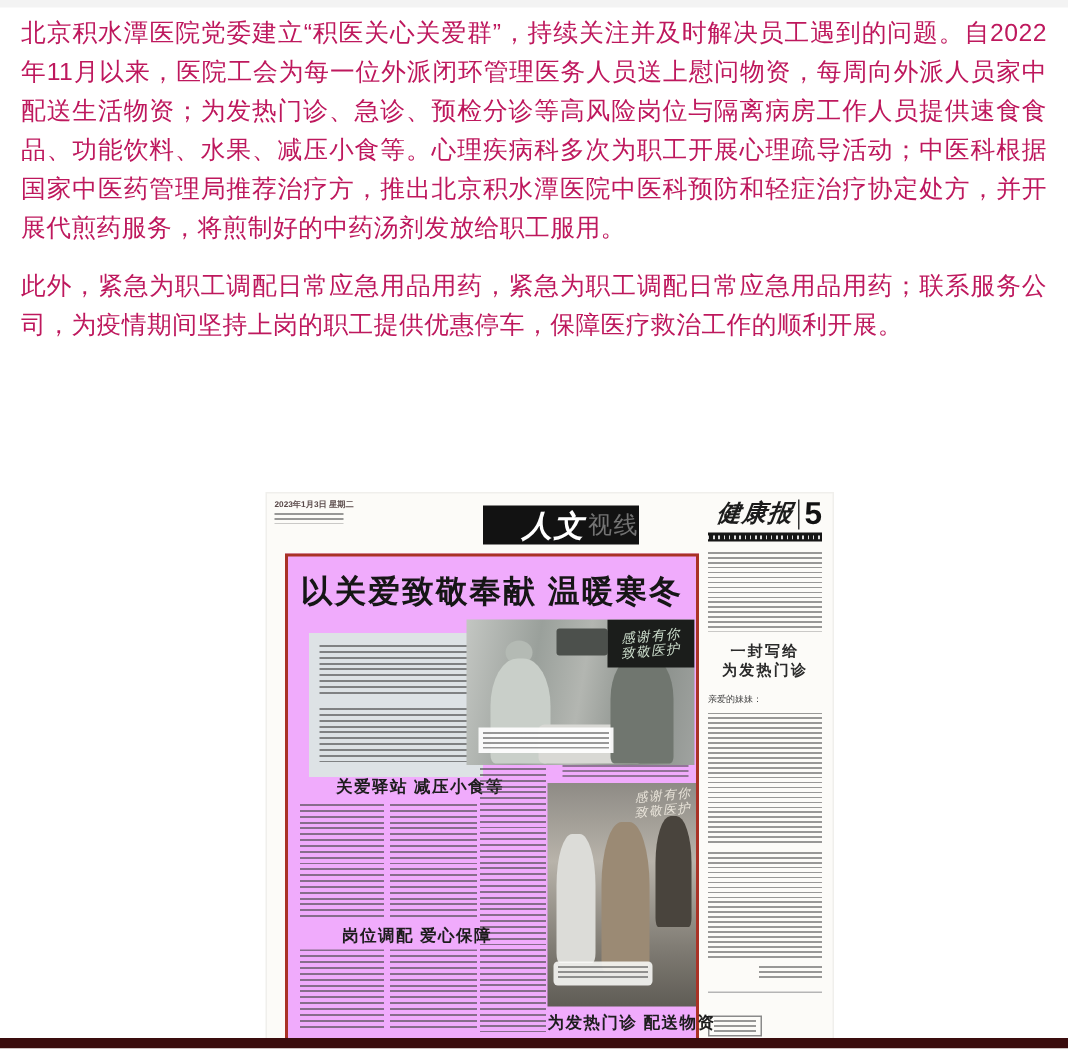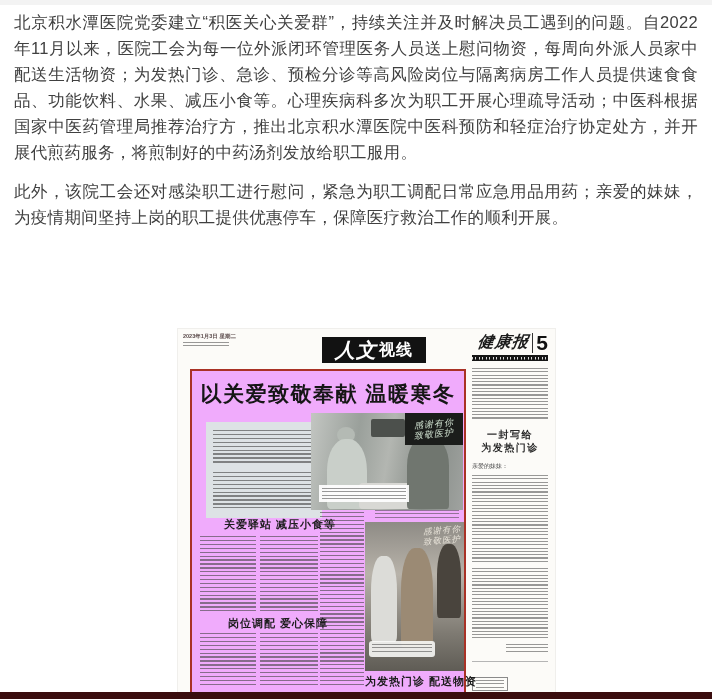--- a/index.html
+++ b/index.html
@@ -3,38 +3,38 @@
 <meta charset="utf-8">
 <style>
   * { margin:0; padding:0; box-sizing:border-box; }
   html,body { width:712px; height:699px; background:#ffffff; overflow:hidden;
               font-family:"Liberation Sans","DejaVu Sans",sans-serif; }
   .stage { position:relative; width:712px; height:699px; background:#fff; }
 
   .top-strip { position:absolute; left:0; top:0; width:712px; height:5px; background:#f3f3f3; }
 
   
-  .article { position:absolute; left:14px; top:9px; width:684px; color:#404040;
+  .article { position:absolute; left:14px; top:9px; width:684px; color:#be185d;
              font-size:16.5px; line-height:26px; text-align:justify; letter-spacing:.3px; }
   .article p + p { margin-top:13px; }
 
   
   .paper { position:absolute; left:178px; top:329px; width:377px; height:363px;
            background:#fcfbf8; box-shadow:0 0 0 1px #f0efec; overflow:hidden; }
 
   .date-block { position:absolute; left:5px; top:4px; width:70px; }
   .date-line  { font-size:5.5px; font-weight:bold; color:#5a4a4a; white-space:nowrap; }
   .date-sub   { margin-top:1.5px; width:46px; height:7px; }
 
   .masthead { position:absolute; left:144px; top:8px; width:104px; height:26px;
               background:#121212; color:#fff; display:flex; align-items:center;
-              justify-content:center; gap:2px; }
+              justify-content:flex-end; gap:2px; }
   .masthead .bold  { font-size:20px; font-weight:bold; font-style:italic;
                      font-family:"Liberation Serif","DejaVu Serif",serif; letter-spacing:1px; }
-  .masthead .light { font-size:16px; font-weight:700; color:#ffffff; letter-spacing:1px; }
+  .masthead .light { font-size:16px; font-weight:400; color:#737373; letter-spacing:1px; }
 
   .edition { position:absolute; left:294px; top:3px; width:76px; }
   .edition-row { display:flex; align-items:flex-end; justify-content:flex-end; gap:3px; }
   .edition-name { font-family:"Liberation Serif","DejaVu Serif",serif; font-style:italic;
                   font-weight:bold; font-size:16px; color:#1c1c1c; letter-spacing:1px;
                   transform:skewX(-8deg); }
   .edition-sep { width:1px; height:20px; background:#333; }
   .edition-num { font-size:21px; font-weight:bold; color:#111; line-height:1; }
   .edition-strip { margin-top:2px; height:6px; background:#161616;
                    background-image:repeating-linear-gradient(90deg, rgba(255,255,255,.85) 0 1px, transparent 1px 3.5px);
@@ -124,21 +124,21 @@
 </style>
 </head>
 <body>
 
 <div class="stage">
 
   <div class="top-strip"></div>
 
   <div class="article">
     <p>北京积水潭医院党委建立“积医关心关爱群”，持续关注并及时解决员工遇到的问题。自2022年11月以来，医院工会为每一位外派闭环管理医务人员送上慰问物资，每周向外派人员家中配送生活物资；为发热门诊、急诊、预检分诊等高风险岗位与隔离病房工作人员提供速食食品、功能饮料、水果、减压小食等。心理疾病科多次为职工开展心理疏导活动；中医科根据国家中医药管理局推荐治疗方，推出北京积水潭医院中医科预防和轻症治疗协定处方，并开展代煎药服务，将煎制好的中药汤剂发放给职工服用。</p>
-    <p>此外，该院工会还对感染职工进行慰问，紧急为职工调配日常应急用品用药；亲爱的妹妹，为疫情期间坚持上岗的职工提供优惠停车，保障医疗救治工作的顺利开展。</p>
+    <p>此外，紧急为职工调配日常应急用品用药，紧急为职工调配日常应急用品用药；联系服务公司，为疫情期间坚持上岗的职工提供优惠停车，保障医疗救治工作的顺利开展。</p>
   </div>
 
   <div class="paper">
 
     <div class="date-block">
       <div class="date-line">2023年1月3日 星期二</div>
       <div class="date-sub tlf"></div>
     </div>
 
     <div class="masthead">

